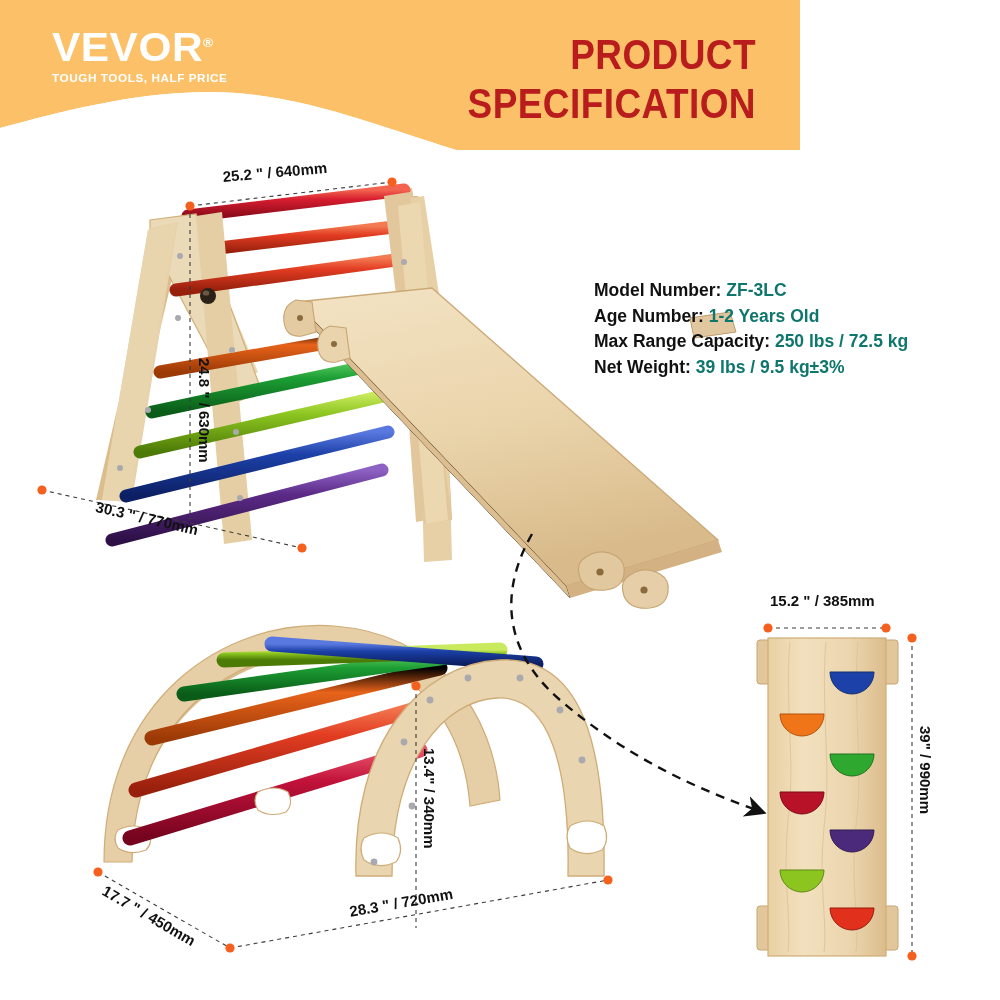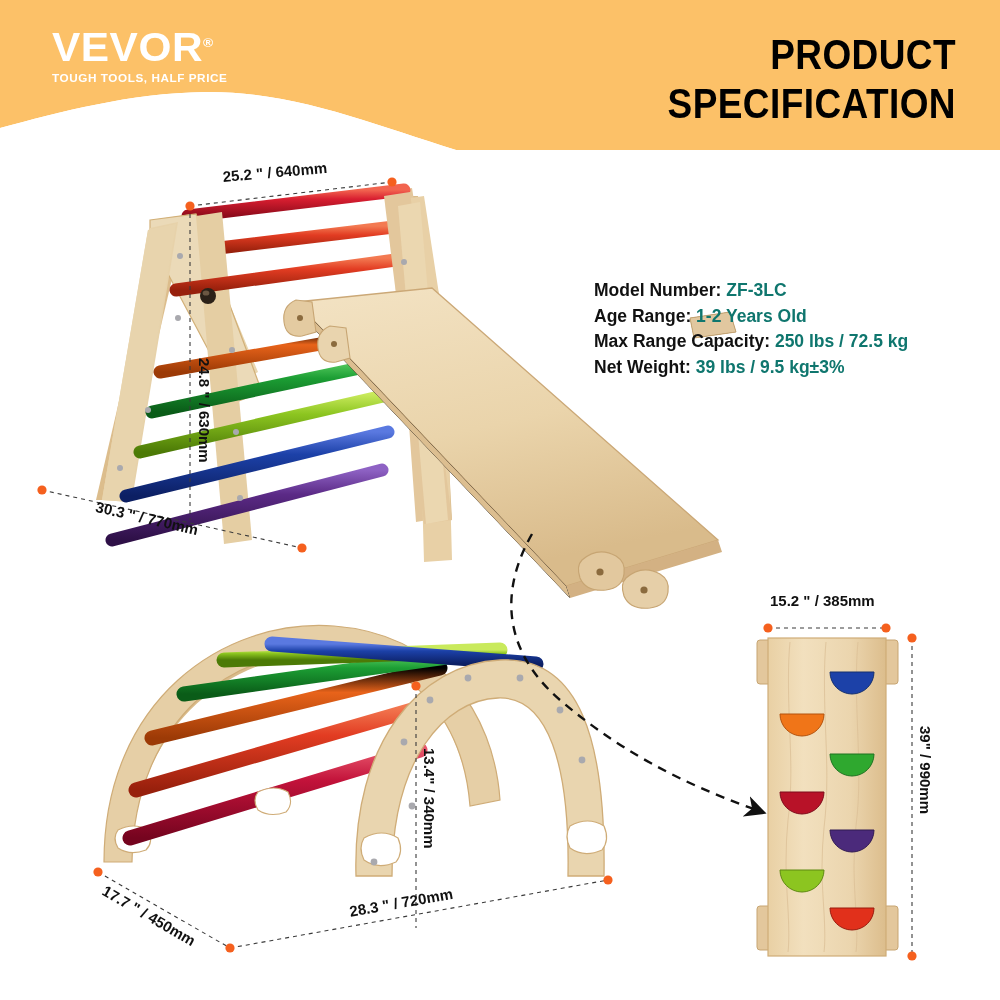--- a/index.html
+++ b/index.html
@@ -1,33 +1,33 @@
 <!DOCTYPE html>
 <html><head>
 <meta charset="utf-8">
 <style>
   html,body{margin:0;padding:0;background:#fff;}
   body{width:1000px;height:1000px;position:relative;overflow:hidden;
        font-family:"Liberation Sans",sans-serif;-webkit-font-smoothing:antialiased;}
   .stage{position:absolute;inset:0;width:1000px;height:1000px;background:#fff;}
 
   
-  .hdr{position:absolute;left:0;top:0;width:1000px;height:185px;overflow:hidden;}
+  .hdr{position:absolute;left:0;top:0;width:800px;height:185px;overflow:hidden;}
   .hdr-bg{position:absolute;left:0;top:0;width:1000px;height:150px;background:#FCC168;}
   .hdr-wave{position:absolute;left:0;top:0;width:1000px;height:185px;}
 
   .logo{position:absolute;left:52px;top:27px;width:220px;}
   .logo-word{font-family:"Liberation Sans",sans-serif;font-weight:bold;font-size:40px;
              color:#fff;letter-spacing:.5px;line-height:1;transform:scaleX(1.06);
              transform-origin:left center;}
   .logo-r{font-size:13px;vertical-align:super;font-weight:bold;}
   .logo-sub{margin-top:5px;font-size:11.5px;font-weight:bold;color:#fff;letter-spacing:.55px;
             transform:scaleX(1.02);transform-origin:left center;}
 
-  .title{position:absolute;right:44px;top:34px;width:560px;text-align:right;color:#000000;
+  .title{position:absolute;right:44px;top:34px;width:560px;text-align:right;color:#b91c1c;
          font-weight:bold;line-height:.96;letter-spacing:.5px;}
   .title .l1{font-size:43px;transform:scaleX(.86);transform-origin:right center;display:block;}
   .title .l2{font-size:43px;transform:scaleX(.86);transform-origin:right center;display:block;margin-top:8px;}
 
   
   .spec{position:absolute;left:594px;top:278px;width:400px;}
   .spec-row{font-size:17.5px;font-weight:bold;color:#111;line-height:25.5px;white-space:nowrap;}
   .spec-val{color:#0f766e;}
 
   
@@ -308,21 +308,21 @@
       </g>
     </g>
   </svg>
 
   <div class="spec">
     <div class="spec-row">
       <span>Model Number:</span>
       <span class="spec-val">ZF-3LC</span>
     </div>
     <div class="spec-row">
-      <span>Age Range:</span>
+      <span>Age Number:</span>
       <span class="spec-val">1-2 Years Old</span>
     </div>
     <div class="spec-row">
       <span>Max Range Capacity:</span>
       <span class="spec-val">250 lbs / 72.5 kg</span>
     </div>
     <div class="spec-row">
       <span>Net Weight:</span>
       <span class="spec-val">39 lbs / 9.5 kg±3%</span>
     </div>

